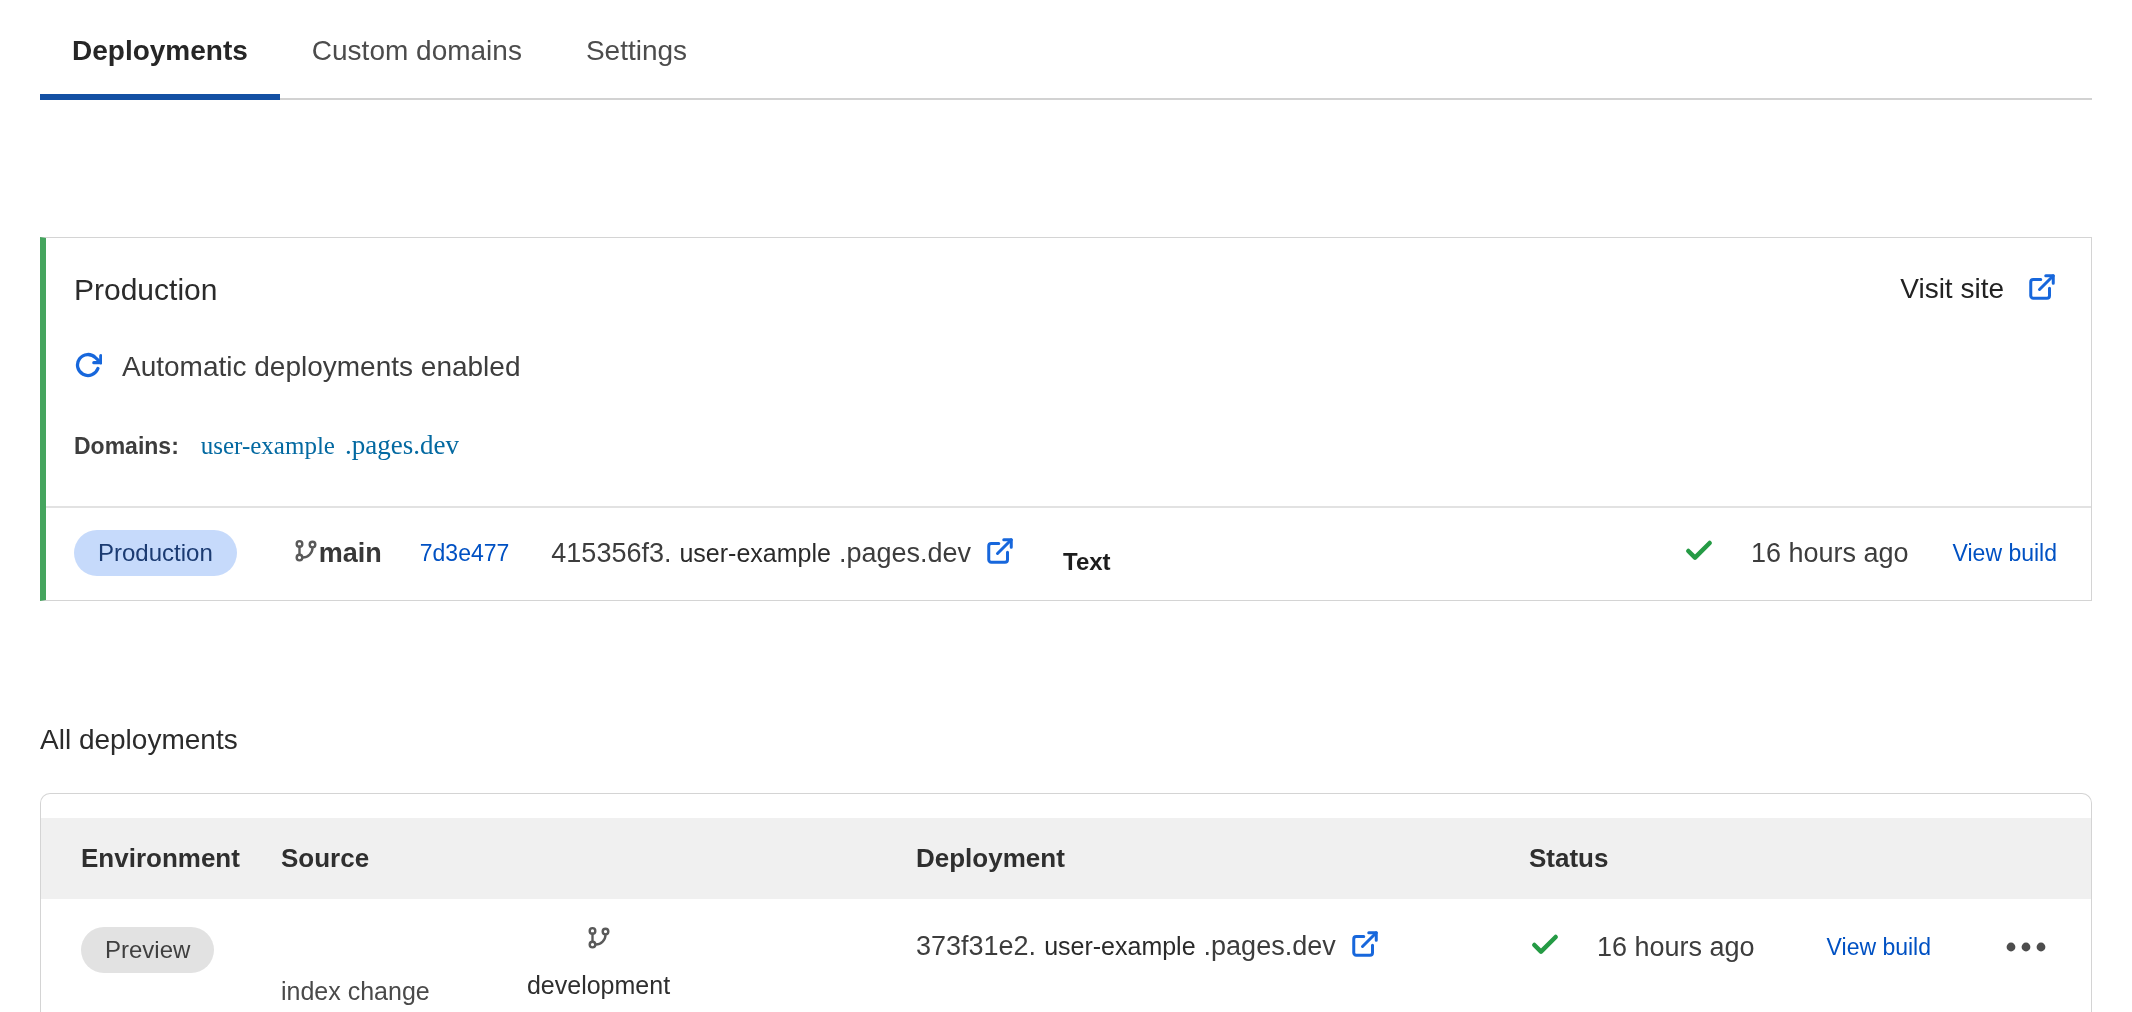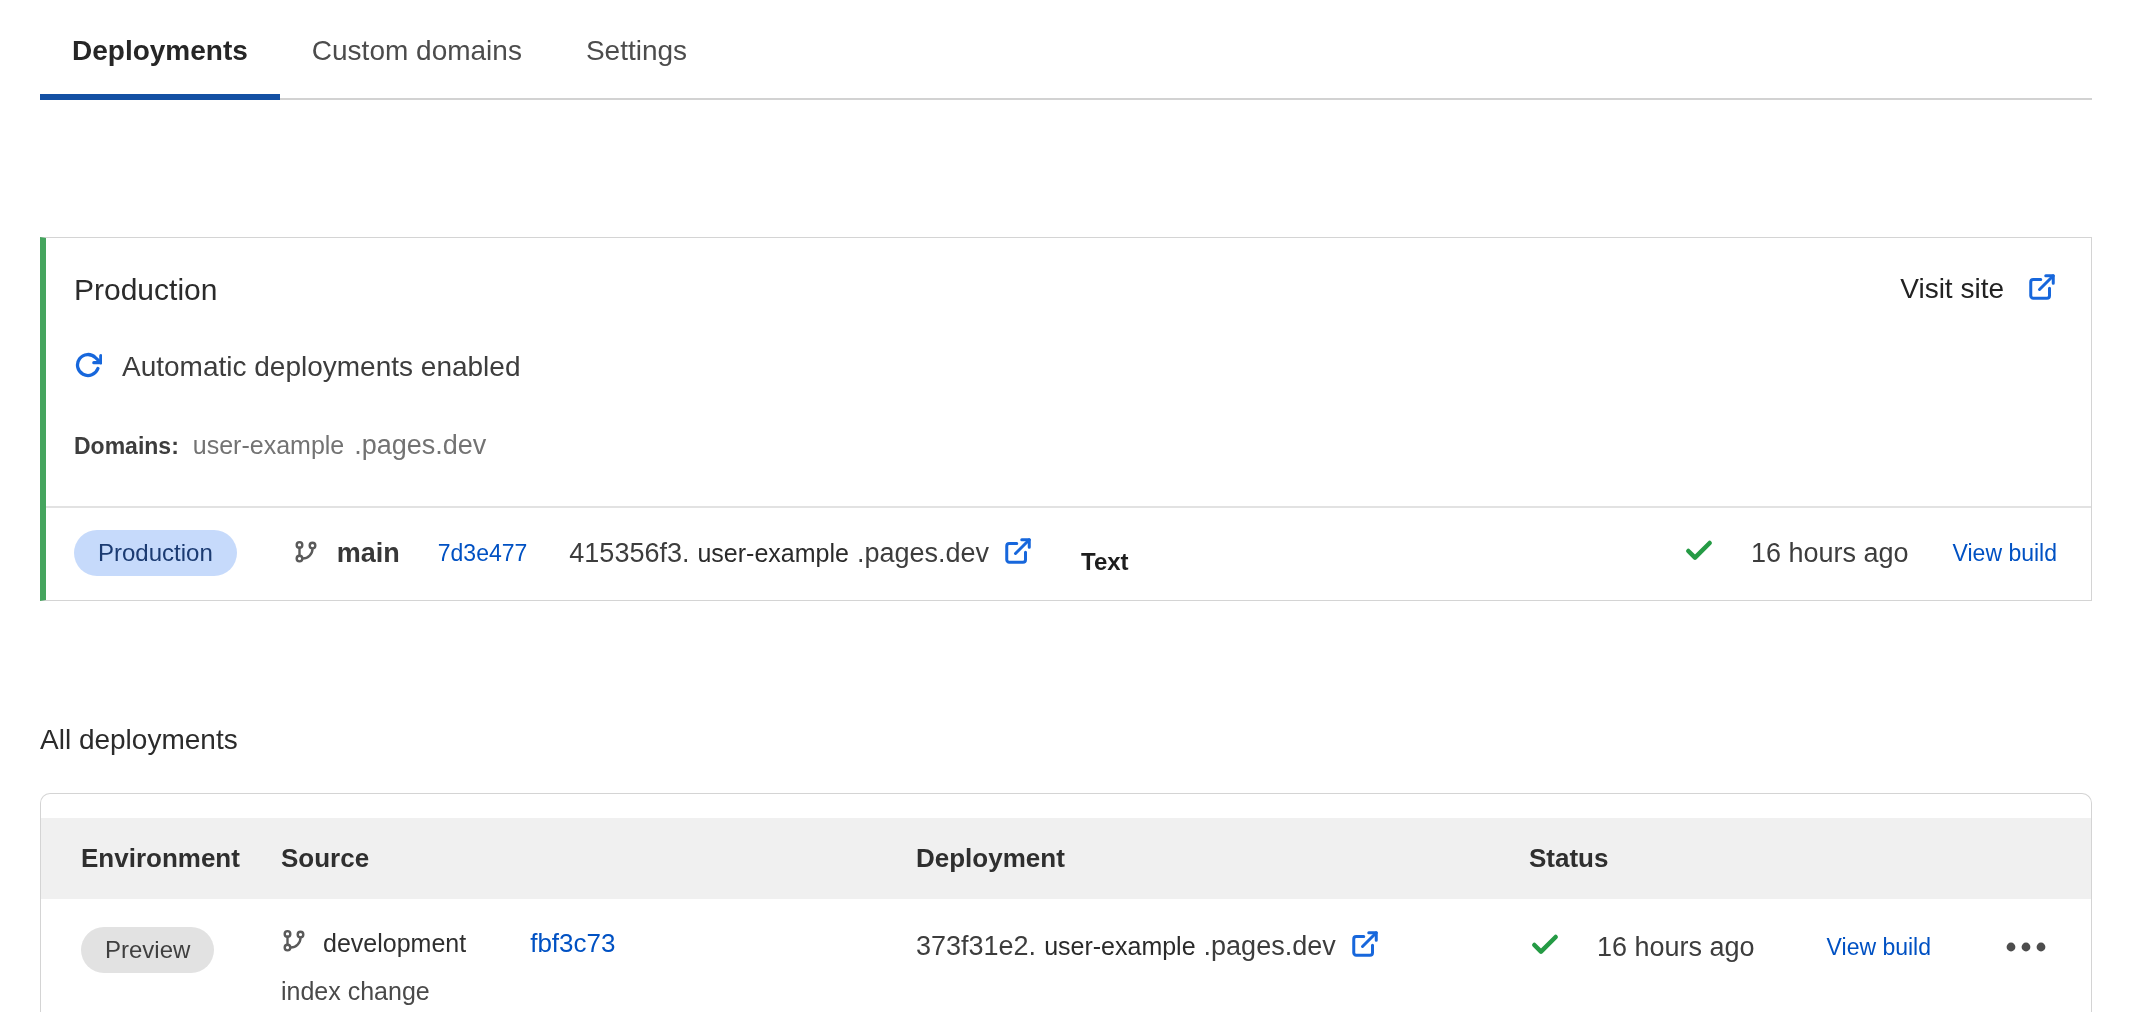--- a/index.html
+++ b/index.html
@@ -38,36 +38,36 @@
     display: flex; align-items: center; gap: 23px; cursor: pointer; text-decoration: none;
   }
   .visit-label { font-size: 28px; color: #222; }
   .icon { display: inline-block; vertical-align: middle; }
 
   .auto-row { margin-top: 42px; display: flex; align-items: center; gap: 20px; height: 34px; }
   .auto-text { font-size: 28px; color: #3d3d3d; }
 
   .domains-row { margin-top: 46px; display: flex; align-items: baseline; height: 32px; }
   .domains-label { font-size: 23px; font-weight: bold; color: #3d3d3d; }
-  .domains-value { margin-left: 14px; font-size: 27px; color: #737373; }
+  .domains-value { margin-left: 22px; font-size: 27px; color: #0369a1; font-family: Liberation Serif, serif; }
   .domains-project { font-size: 25px; margin-right: 10px; }
 
   .deploy-row {
     margin-top: 44px; border-top: 2px solid #e2e2e2;
     padding: 22px 34px 24px 28px;
     display: flex; align-items: center;
   }
   .badge {
     display: inline-block; border-radius: 999px; font-size: 24px; line-height: 28px;
     padding: 9px 24px; white-space: nowrap;
   }
   .badge-production { background: var(--badge-production-bg, #c6dafb); color: var(--badge-production-text, #1b3b72); }
   .badge-preview  { background: var(--badge-preview-bg, #e2e2e2); color: var(--badge-preview-text, #3f3f3f); }
 
-  .branch-group { display: flex; align-items: flex-end; gap: 18px; margin-left: 56px; }
+  .branch-group { display: flex; align-items: flex-start; gap: 0; margin-left: 56px; }
   .branch-name { font-size: 27px; font-weight: bold; color: #383838; }
   .link { color: var(--accent-blue, #0051c3); font-size: 23px; text-decoration: none; cursor: pointer; white-space: nowrap; }
   .commit-link { margin-left: 38px; }
 
   .url-group { display: flex; align-items: center; margin-left: 42px; }
   .url-prefix { font-size: 27px; color: #3d3d3d; }
   .url-project { font-size: 25px; color: #2a2a2a; margin-left: 8px; }
   .url-suffix { font-size: 27px; color: #3d3d3d; margin-left: 8px; }
   .url-group .icon { margin-left: 14px; }
 
@@ -91,21 +91,21 @@
     display: grid; grid-template-columns: 200px 635px 613px 1fr;
     background: #f0f0f0; padding: 25px 40px;
     font-size: 26px; font-weight: bold; color: #2f2f2f; margin-top: 24px;
   }
   .trow {
     display: grid; grid-template-columns: 200px 635px 613px 1fr;
     padding: 26px 40px 30px; align-items: start;
     border-bottom: 2px solid #e0e0e0;
   }
   .cell-env { padding-top: 2px; }
-  .src-line1 { display: flex; align-items: center; gap: 16px; height: 36px; }
+  .src-line1 { display: flex; align-items: center; gap: 16px; height: 36px; flex-direction: column; }
   .src-branch { font-size: 25px; color: #2f2f2f; }
   .src-commit { font-size: 26px; margin-left: 48px; }
   .src-line2 { margin-top: 14px; font-size: 25px; line-height: 32px; color: #4a4a4a; }
   .cell-dep { padding-top: 4px; }
   .cell-dep .url-group { margin-left: 0; }
   .cell-status { display: flex; align-items: center; justify-content: space-between; padding-top: 4px; padding-right: 2px; }
   .ellipsis { cursor: pointer; display: flex; align-items: center; }
 </style>
 </head>
 <body>

